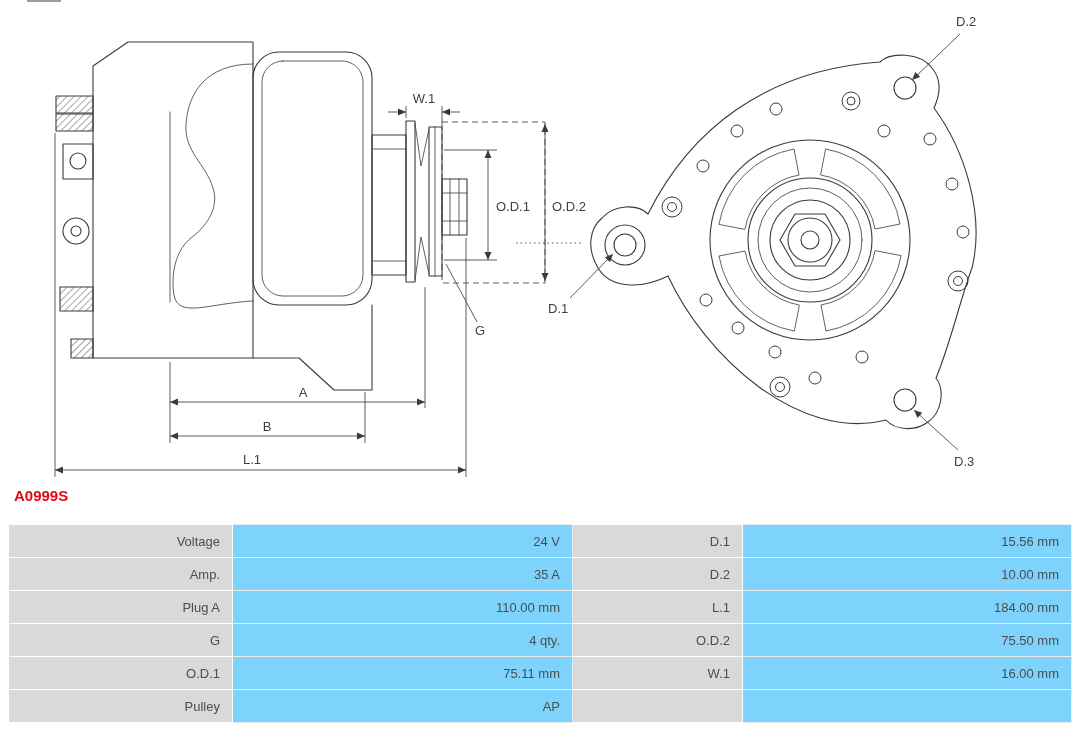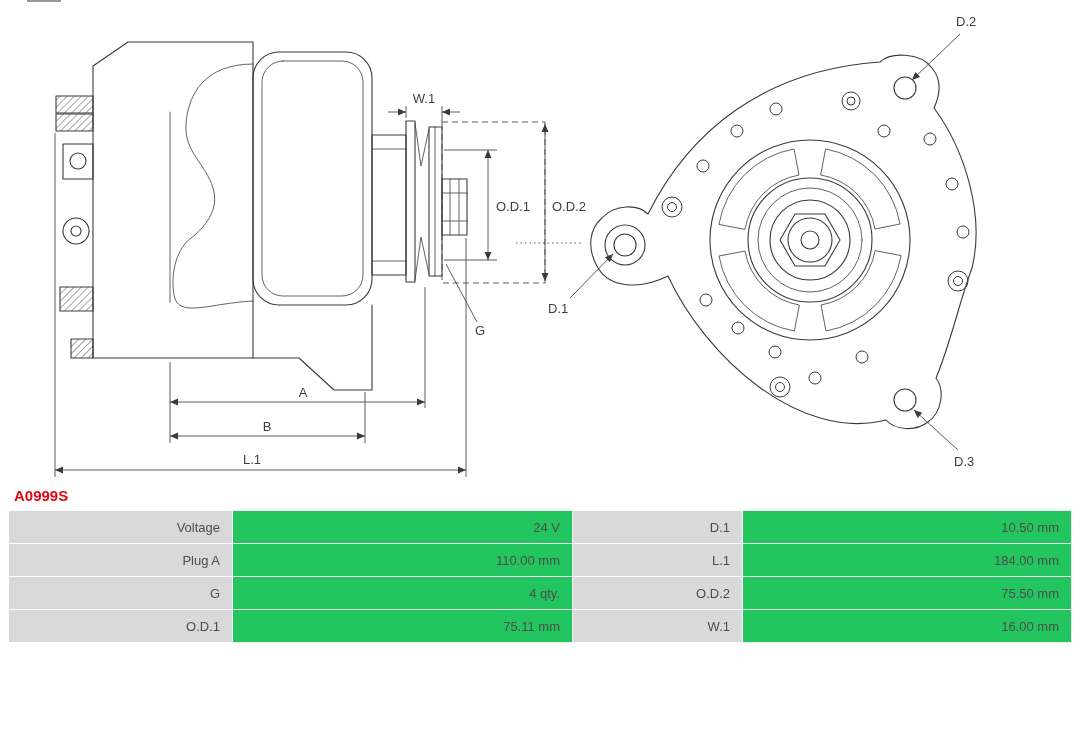--- a/index.html
+++ b/index.html
@@ -13,31 +13,31 @@
   .diagram-svg { display: block; }
   svg text { font-family: "Liberation Sans", sans-serif; font-size: 13px; fill: #3f3f3f; }
   .part  { fill: none; stroke: var(--line-color, #3a3a3a); stroke-width: 1.1; stroke-linejoin: round; stroke-linecap: round; }
   .thin  { stroke-width: 0.8; }
   .hatch { fill: url(#hatchP); }
   .hole  { fill: none; stroke: var(--line-color, #3a3a3a); stroke-width: 1; }
   .dim   { fill: none; stroke: #4a4a4a; stroke-width: 0.9; }
   .dash  { stroke-dasharray: 6 4; }
   .dot   { stroke-dasharray: 1.5 3; }
   .part-number {
-    margin: 2px 0 6px 14px;
+    margin: 2px 0 20px 14px;
     font-size: 15px; font-weight: bold;
     color: var(--accent-red, #e30613);
   }
   table.spec { border-collapse: collapse; table-layout: fixed; width: 1064px; margin: 0 8px; }
   .spec td {
     height: 32px; padding: 0 12px 0 6px;
     font-size: 13px; color: var(--text-color, #4d4d4d);
     text-align: right; white-space: nowrap; overflow: hidden;
     border: 1px solid var(--cell-border, #ececec);
-    background: #22c55e;
+    background: #7dd3fc;
   }
   .spec td.lbl { background: var(--label-cell-bg, #d9d9d9); border-color: #ffffff; }
 </style>
 </head>
 <body>
 
 <div class="top-artifact"></div>
 
 <svg class="diagram-svg" width="1080" height="485" viewBox="0 0 1080 485">
   <defs>
@@ -209,34 +209,46 @@
     <col style="width:224px">
       <col style="width:340px">
       <col style="width:170px">
       <col>
   </colgroup>
   <tbody>
     <tr>
       <td class="lbl">Voltage</td>
       <td class="val">24 V</td>
       <td class="lbl">D.1</td>
-      <td class="val">10.50 mm</td>
+      <td class="val">15.56 mm</td>
+    </tr>
+    <tr>
+      <td class="lbl">Amp.</td>
+      <td class="val">35 A</td>
+      <td class="lbl">D.2</td>
+      <td class="val">10.00 mm</td>
     </tr>
     <tr>
       <td class="lbl">Plug A</td>
       <td class="val">110.00 mm</td>
       <td class="lbl">L.1</td>
       <td class="val">184.00 mm</td>
     </tr>
     <tr>
       <td class="lbl">G</td>
       <td class="val">4 qty.</td>
       <td class="lbl">O.D.2</td>
       <td class="val">75.50 mm</td>
     </tr>
     <tr>
       <td class="lbl">O.D.1</td>
       <td class="val">75.11 mm</td>
       <td class="lbl">W.1</td>
       <td class="val">16.00 mm</td>
     </tr>
+    <tr>
+      <td class="lbl">Pulley</td>
+      <td class="val">AP</td>
+      <td class="lbl"></td>
+      <td class="val"></td>
+    </tr>
   </tbody>
 </table>
 
 </body></html>

